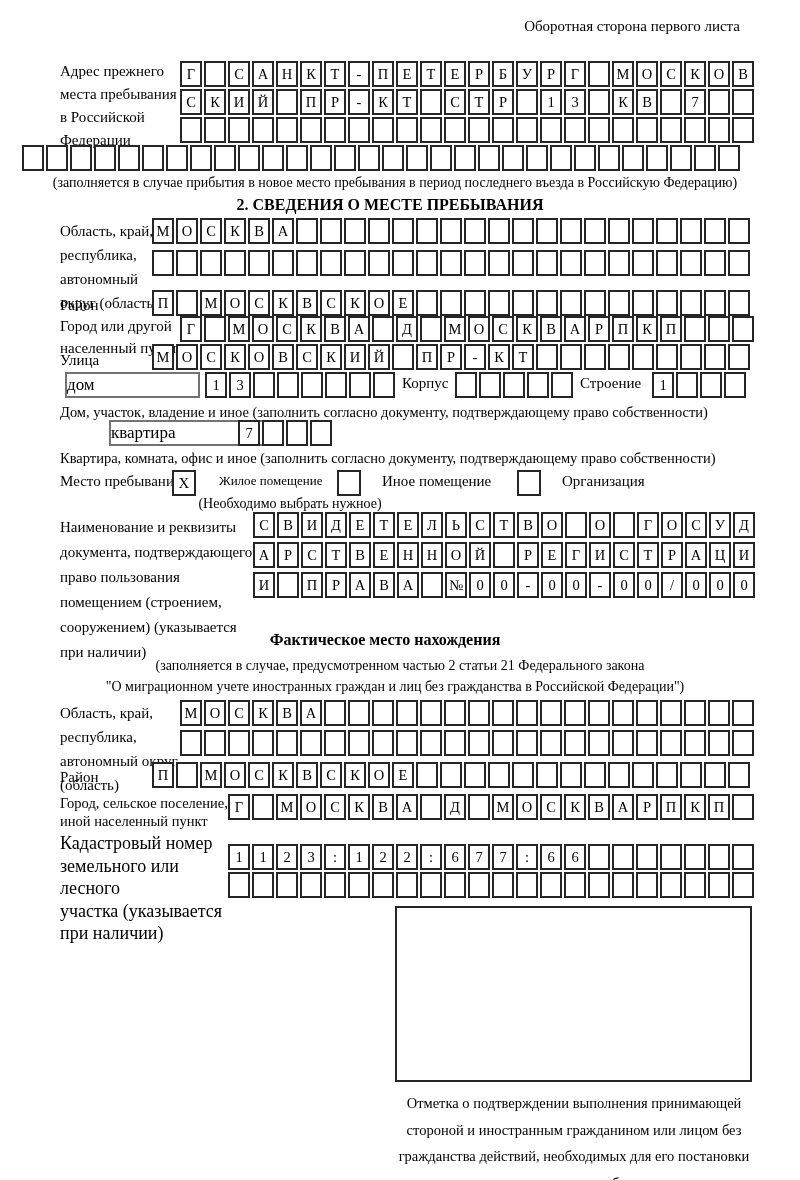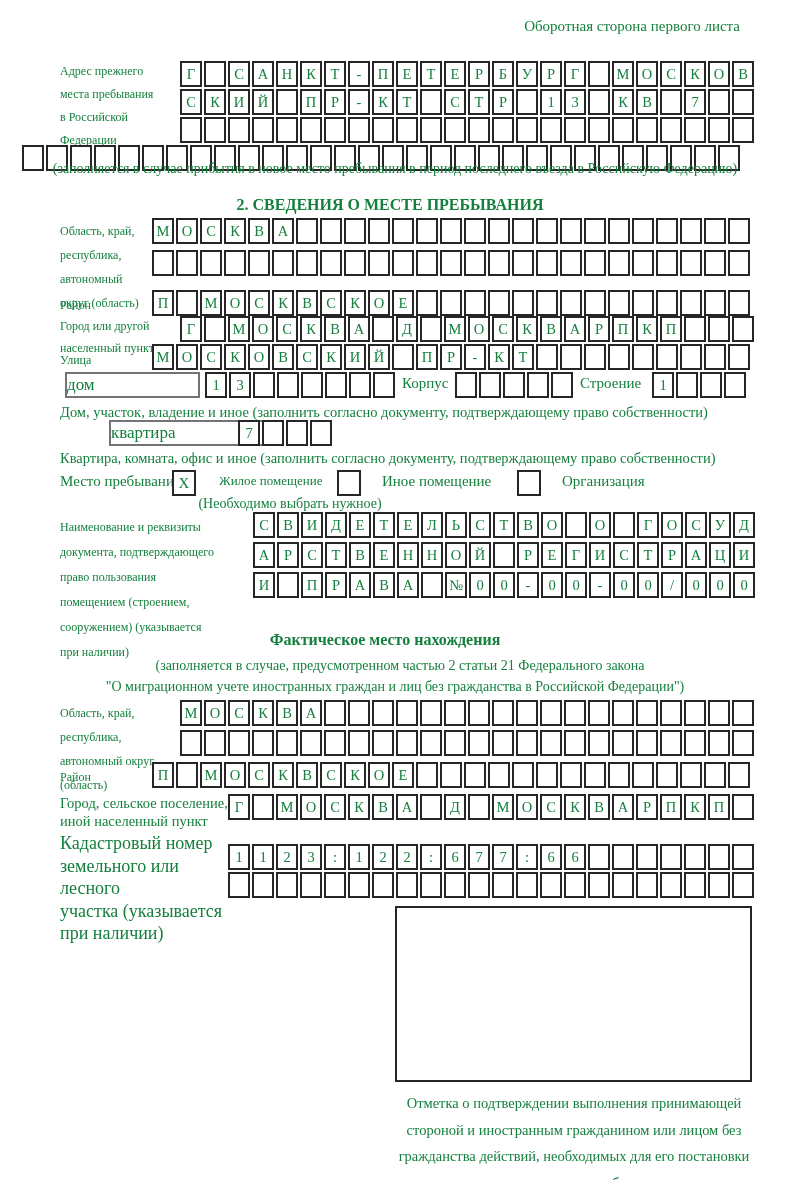--- a/index.html
+++ b/index.html
@@ -1,21 +1,21 @@
 <!DOCTYPE html>
 <html><head>
 <meta charset="utf-8">
 <style>
   html,body{margin:0;padding:0;background:#ffffff;}
   .page{
     position:relative;width:800px;height:1180px;background:#ffffff;
-    font-family:"Liberation Serif","DejaVu Serif",serif;color:#15803d;overflow:hidden;
+    font-family:"Liberation Serif","DejaVu Serif",serif;color:#000000;overflow:hidden;
   }
   .abs{position:absolute;}
-  .lbl{font-size:12px;line-height:23px;white-space:pre-line;}
+  .lbl{font-size:15px;line-height:23px;white-space:pre-line;}
   .small{font-size:14px;}
   .center{text-align:center;}
   .bold{font-weight:bold;}
   .cellrow{white-space:nowrap;}
   .cell{
     display:inline-block;width:18px;height:22px;border:2px solid #262626;margin-right:2px;
     text-align:center;font-size:14.5px;line-height:22px;vertical-align:top;background:#fff;
   }
   .widebox{
     border:2px solid #737373;height:22px;line-height:22px;text-align:left;
@@ -35,21 +35,21 @@
   <div class="abs" style="left:340px;top:18px;width:400px;text-align:right;font-size:15px;">Оборотная сторона первого листа</div>
 
   <div class="abs lbl" style="left:60px;top:60px;width:125px;">Адрес прежнего
 места пребывания
 в Российской
 Федерации</div>
   <div class="abs cellrow" style="left:180px;top:61px;"><span class="cell">Г</span><span class="cell">&nbsp;</span><span class="cell">С</span><span class="cell">А</span><span class="cell">Н</span><span class="cell">К</span><span class="cell">Т</span><span class="cell">-</span><span class="cell">П</span><span class="cell">Е</span><span class="cell">Т</span><span class="cell">Е</span><span class="cell">Р</span><span class="cell">Б</span><span class="cell">У</span><span class="cell">Р</span><span class="cell">Г</span><span class="cell">&nbsp;</span><span class="cell">М</span><span class="cell">О</span><span class="cell">С</span><span class="cell">К</span><span class="cell">О</span><span class="cell">В</span></div>
   <div class="abs cellrow" style="left:180px;top:89px;"><span class="cell">С</span><span class="cell">К</span><span class="cell">И</span><span class="cell">Й</span><span class="cell">&nbsp;</span><span class="cell">П</span><span class="cell">Р</span><span class="cell">-</span><span class="cell">К</span><span class="cell">Т</span><span class="cell">&nbsp;</span><span class="cell">С</span><span class="cell">Т</span><span class="cell">Р</span><span class="cell">&nbsp;</span><span class="cell">1</span><span class="cell">3</span><span class="cell">&nbsp;</span><span class="cell">К</span><span class="cell">В</span><span class="cell">&nbsp;</span><span class="cell">7</span><span class="cell">&nbsp;</span><span class="cell">&nbsp;</span></div>
   <div class="abs cellrow" style="left:180px;top:117px;"><span class="cell">&nbsp;</span><span class="cell">&nbsp;</span><span class="cell">&nbsp;</span><span class="cell">&nbsp;</span><span class="cell">&nbsp;</span><span class="cell">&nbsp;</span><span class="cell">&nbsp;</span><span class="cell">&nbsp;</span><span class="cell">&nbsp;</span><span class="cell">&nbsp;</span><span class="cell">&nbsp;</span><span class="cell">&nbsp;</span><span class="cell">&nbsp;</span><span class="cell">&nbsp;</span><span class="cell">&nbsp;</span><span class="cell">&nbsp;</span><span class="cell">&nbsp;</span><span class="cell">&nbsp;</span><span class="cell">&nbsp;</span><span class="cell">&nbsp;</span><span class="cell">&nbsp;</span><span class="cell">&nbsp;</span><span class="cell">&nbsp;</span><span class="cell">&nbsp;</span></div>
   <div class="abs cellrow" style="left:22px;top:145px;"><span class="cell">&nbsp;</span><span class="cell">&nbsp;</span><span class="cell">&nbsp;</span><span class="cell">&nbsp;</span><span class="cell">&nbsp;</span><span class="cell">&nbsp;</span><span class="cell">&nbsp;</span><span class="cell">&nbsp;</span><span class="cell">&nbsp;</span><span class="cell">&nbsp;</span><span class="cell">&nbsp;</span><span class="cell">&nbsp;</span><span class="cell">&nbsp;</span><span class="cell">&nbsp;</span><span class="cell">&nbsp;</span><span class="cell">&nbsp;</span><span class="cell">&nbsp;</span><span class="cell">&nbsp;</span><span class="cell">&nbsp;</span><span class="cell">&nbsp;</span><span class="cell">&nbsp;</span><span class="cell">&nbsp;</span><span class="cell">&nbsp;</span><span class="cell">&nbsp;</span><span class="cell">&nbsp;</span><span class="cell">&nbsp;</span><span class="cell">&nbsp;</span><span class="cell">&nbsp;</span><span class="cell">&nbsp;</span><span class="cell">&nbsp;</span></div>
-  <div class="abs small center" style="left:0;top:161px;width:790px;">(заполняется в случае прибытия в новое место пребывания в период последнего въезда в Российскую Федерацию)</div>
+  <div class="abs small center" style="left:0;top:175px;width:790px;">(заполняется в случае прибытия в новое место пребывания в период последнего въезда в Российскую Федерацию)</div>
 
   <div class="abs bold center" style="left:0;top:196px;width:780px;font-size:16px;">2. СВЕДЕНИЯ О МЕСТЕ ПРЕБЫВАНИЯ</div>
 
   <div class="abs lbl" style="left:60px;top:219px;width:120px;line-height:24px;">Область, край,
 республика,
 автономный
 округ (область)</div>
   <div class="abs cellrow" style="left:152px;top:218px;"><span class="cell">М</span><span class="cell">О</span><span class="cell">С</span><span class="cell">К</span><span class="cell">В</span><span class="cell">А</span><span class="cell">&nbsp;</span><span class="cell">&nbsp;</span><span class="cell">&nbsp;</span><span class="cell">&nbsp;</span><span class="cell">&nbsp;</span><span class="cell">&nbsp;</span><span class="cell">&nbsp;</span><span class="cell">&nbsp;</span><span class="cell">&nbsp;</span><span class="cell">&nbsp;</span><span class="cell">&nbsp;</span><span class="cell">&nbsp;</span><span class="cell">&nbsp;</span><span class="cell">&nbsp;</span><span class="cell">&nbsp;</span><span class="cell">&nbsp;</span><span class="cell">&nbsp;</span><span class="cell">&nbsp;</span><span class="cell">&nbsp;</span></div>
   <div class="abs cellrow" style="left:152px;top:250px;"><span class="cell">&nbsp;</span><span class="cell">&nbsp;</span><span class="cell">&nbsp;</span><span class="cell">&nbsp;</span><span class="cell">&nbsp;</span><span class="cell">&nbsp;</span><span class="cell">&nbsp;</span><span class="cell">&nbsp;</span><span class="cell">&nbsp;</span><span class="cell">&nbsp;</span><span class="cell">&nbsp;</span><span class="cell">&nbsp;</span><span class="cell">&nbsp;</span><span class="cell">&nbsp;</span><span class="cell">&nbsp;</span><span class="cell">&nbsp;</span><span class="cell">&nbsp;</span><span class="cell">&nbsp;</span><span class="cell">&nbsp;</span><span class="cell">&nbsp;</span><span class="cell">&nbsp;</span><span class="cell">&nbsp;</span><span class="cell">&nbsp;</span><span class="cell">&nbsp;</span><span class="cell">&nbsp;</span></div>
 

